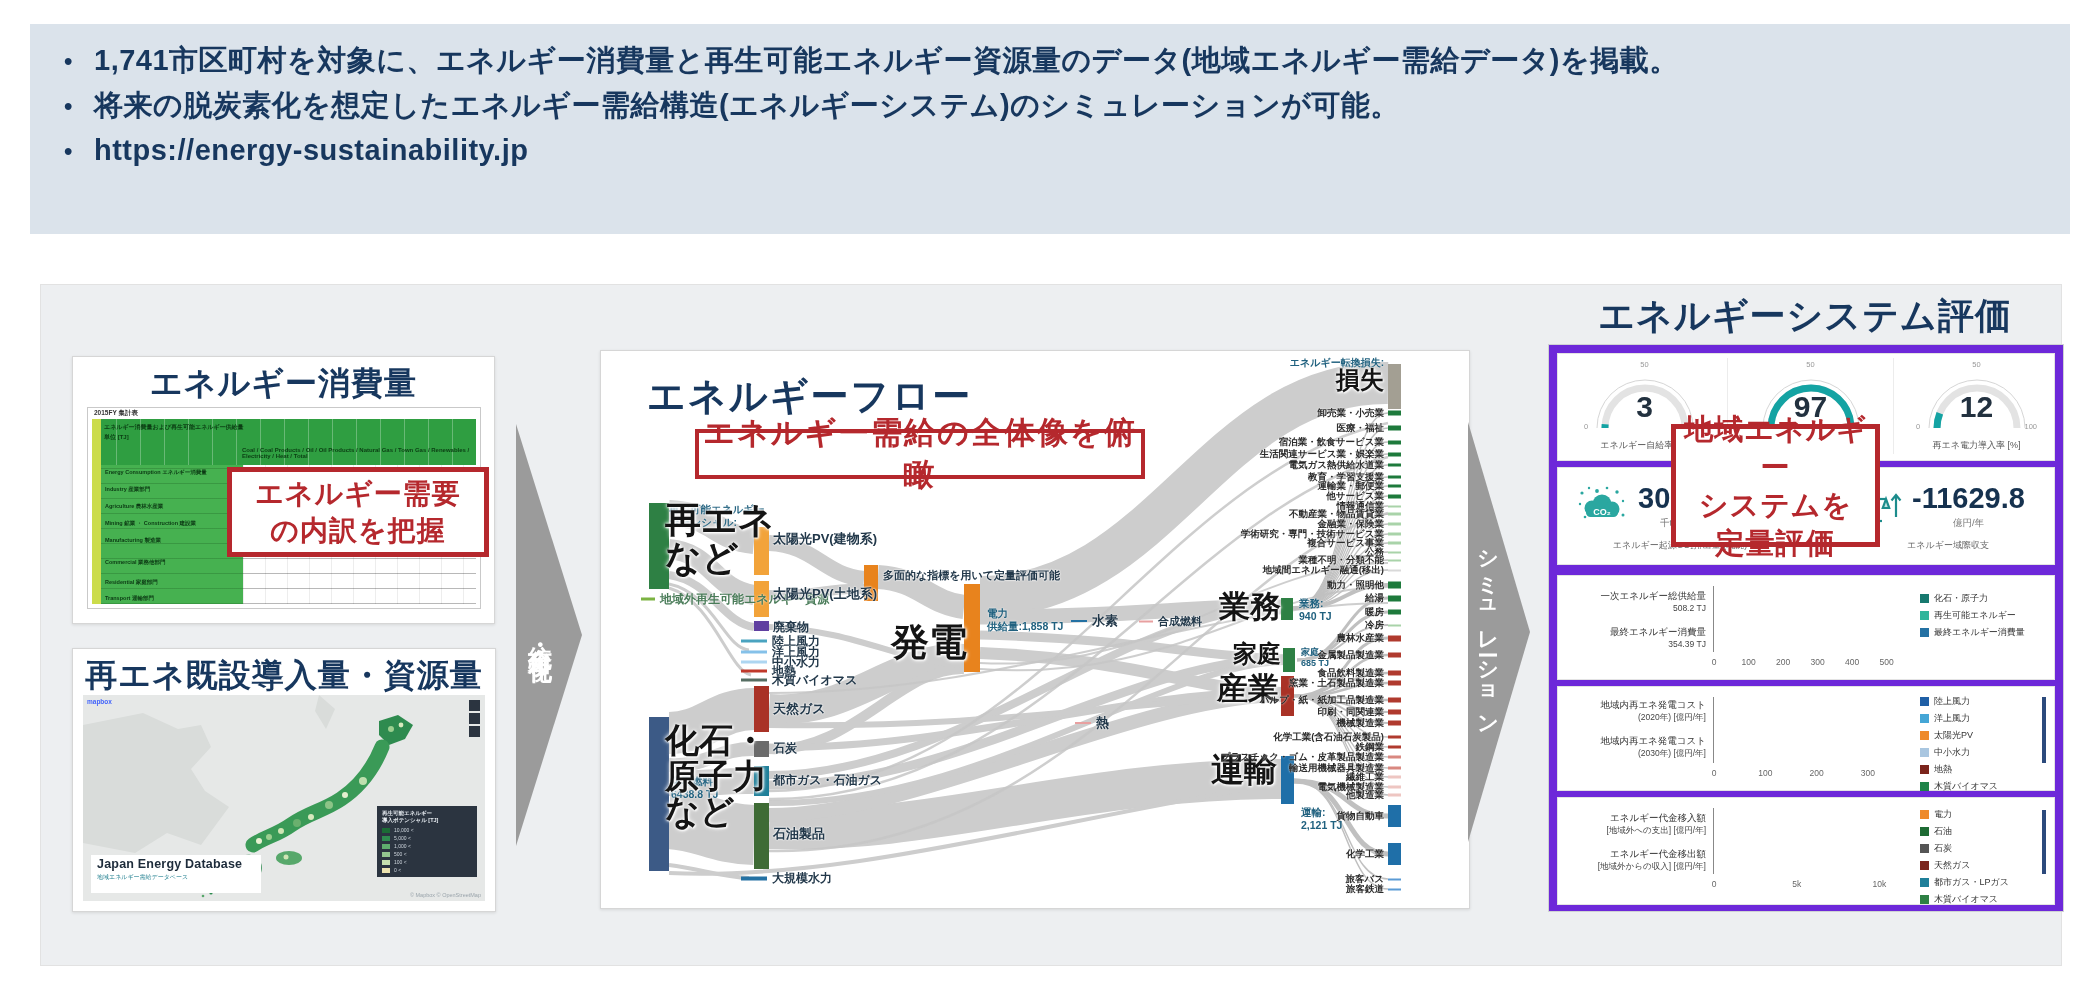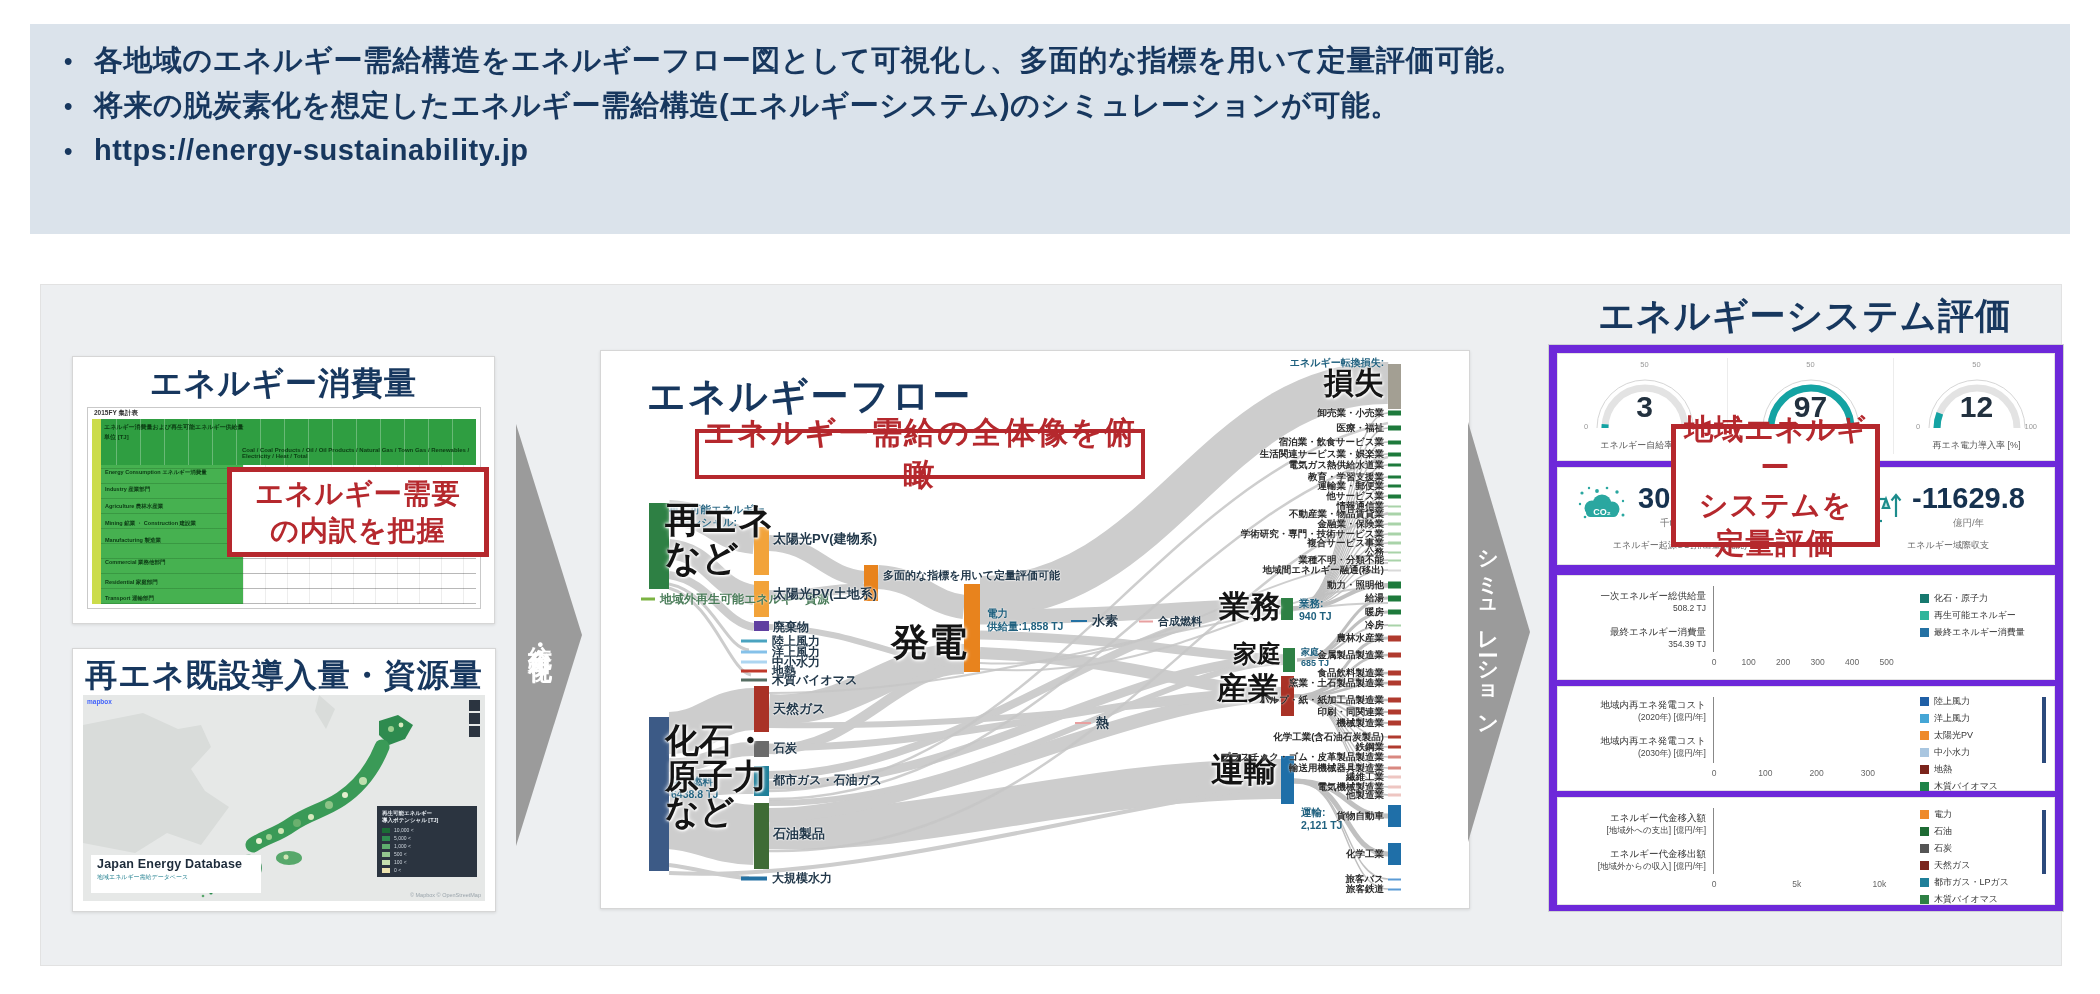--- a/index.html
+++ b/index.html
@@ -106,21 +106,21 @@
   .legend .li i{width:9px;height:9px;display:block;}
   .lsb{position:absolute;right:8px;width:4px;background:#2c4a7c;}
 </style>
 </head>
 <body>
 
 <div id="app">
 
   <div class="top-box">
     <ul>
-      <li>各地域のエネルギー需給構造をエネルギーフロー図として可視化し、多面的な指標を用いて定量評価可能。</li>
+      <li>1,741市区町村を対象に、エネルギー消費量と再生可能エネルギー資源量のデータ(地域エネルギー需給データ)を掲載。</li>
       <li>将来の脱炭素化を想定したエネルギー需給構造(エネルギーシステム)のシミュレーションが可能。</li>
       <li>https://energy-sustainability.jp</li>
     </ul>
   </div>
 
   <div class="main-panel"></div>
 
   <div class="card" style="left:72px;top:648px;width:422px;height:262px;">
     <div class="panel-title">再エネ既設導入量・資源量</div>
     <div class="map-area">
@@ -380,21 +380,21 @@
           <i style="width:16px;height:2px;background:#e8a0a0"></i>
         <span>熱</span>
         </div>
       <div class="ml" style="left:538px;top:270px;font-size:11px;">
           <i style="width:14px;height:2px;background:#e8a0a0"></i>
         <span>合成燃料</span>
         </div>
 
       <div class="nd" style="left:787px;top:13px;width:13px;height:45px;background:#a39f93"></div>
       <span class="sk-sub" style="right:85px;top:6px;position:absolute;z-index:3;font-size:10px;">エネルギー転換損失:</span>
-      <span class="sk-big" style="right:85px;top:16px;font-size:30px;text-align:right;">損失</span>
+      <span class="sk-big" style="right:85px;top:16px;font-size:24px;text-align:right;">損失</span>
 
       <div class="nd" style="left:680px;top:247px;width:12px;height:22px;background:#2e8044"></div>
       <span class="sk-big" style="right:188px;top:240px;font-size:31px;">業務</span>
       <span class="sk-sub" style="left:698px;top:246px;">業務:
 940 TJ</span>
       <div class="nd" style="left:682px;top:297px;width:12px;height:24px;background:#2e8044"></div>
       <span class="sk-big" style="right:188px;top:290px;font-size:24px;">家庭</span>
       <span class="sk-sub" style="left:700px;top:296px;font-size:9px;">家庭:
 685 TJ</span>
       <div class="nd" style="left:680px;top:325px;width:13px;height:40px;background:#a93226"></div>

